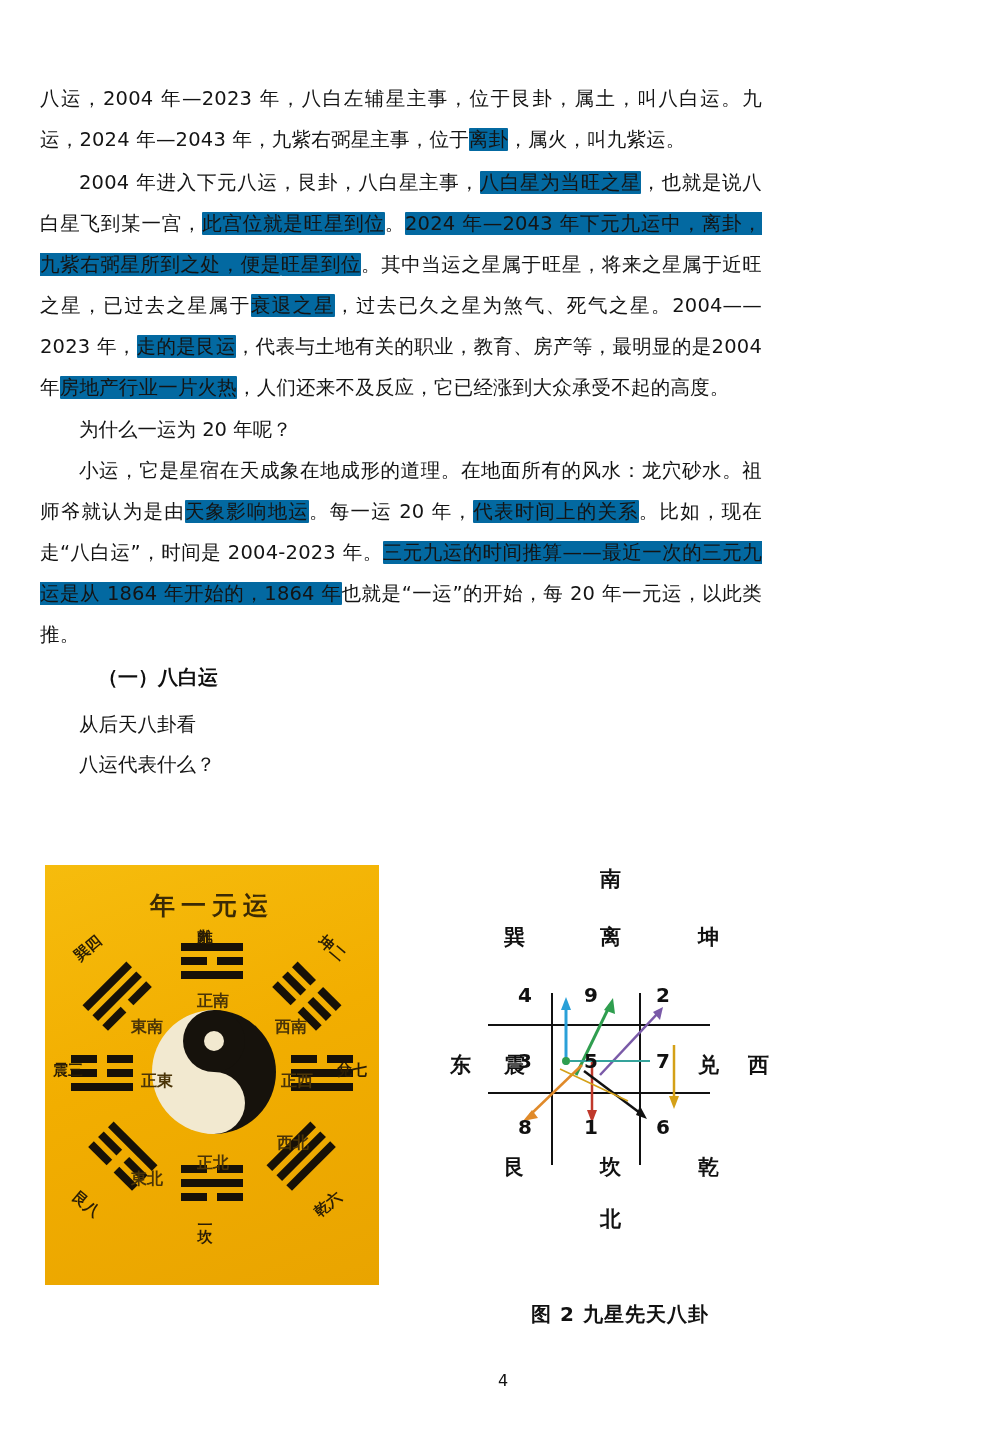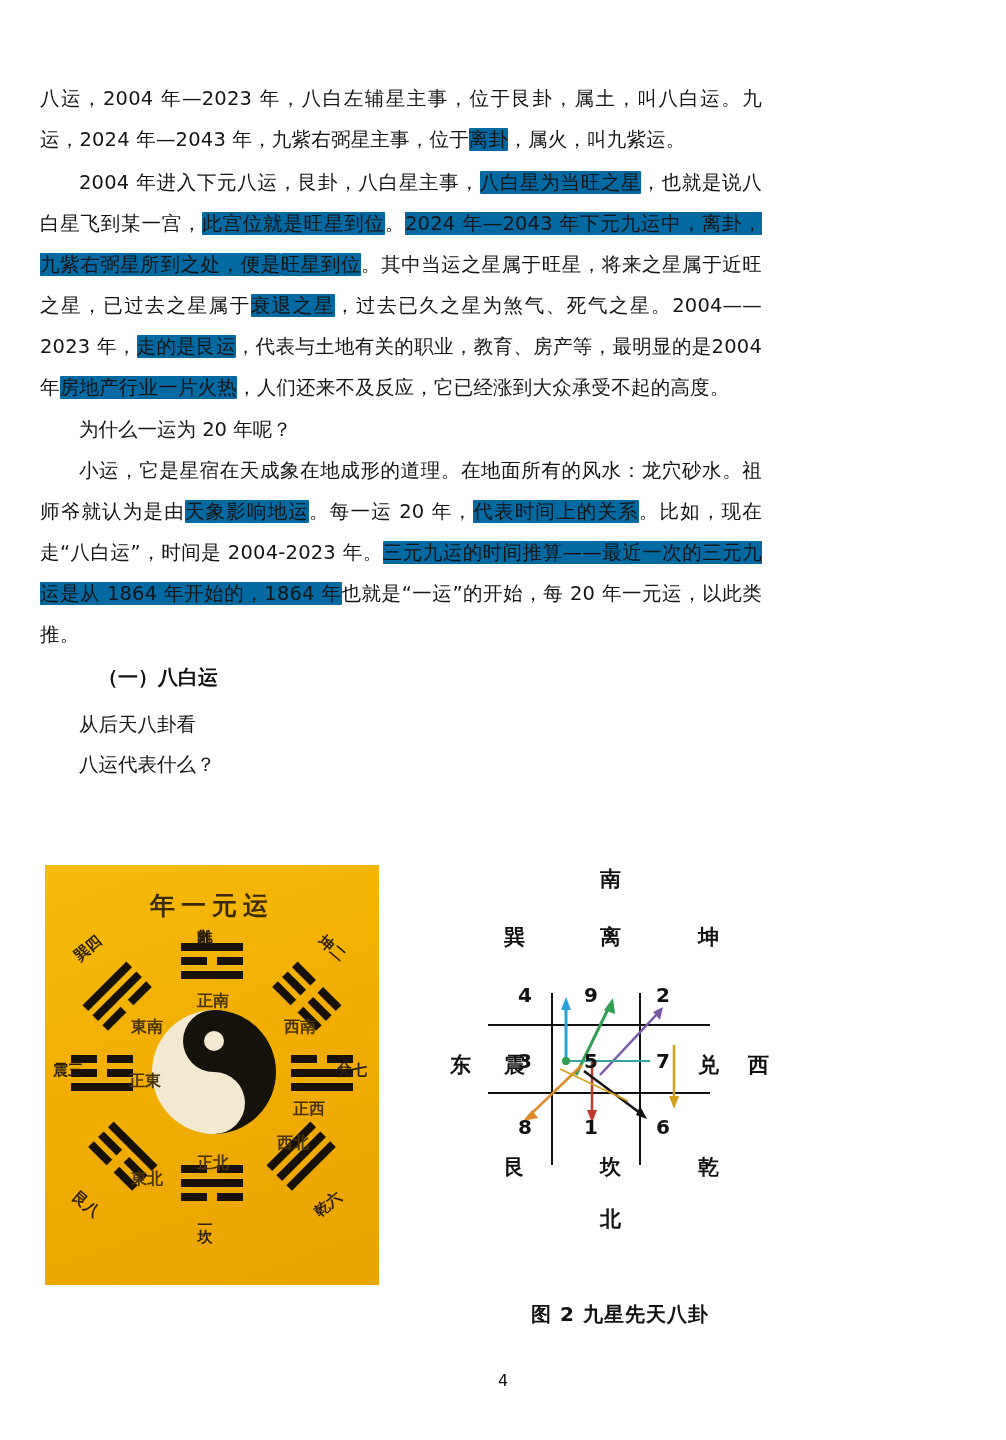--- a/index.html
+++ b/index.html
@@ -286,24 +286,24 @@
         <div class="glabel" style="left:150px; top:352px; writing-mode:vertical-rl;">坎一</div>
         <div class="glabel" style="left:8px; top:196px;">震三</div>
         <div class="glabel" style="left:292px; top:196px;">兌七</div>
         <div class="glabel" style="left:28px; top:74px; transform:rotate(-40deg);">巽四</div>
         <div class="glabel" style="left:272px; top:74px; transform:rotate(40deg);">坤二</div>
         <div class="glabel" style="left:26px; top:330px; transform:rotate(40deg);">艮八</div>
         <div class="glabel" style="left:268px; top:330px; transform:rotate(-40deg);">乾六</div>
 
         <div class="glabel small" style="left:152px; top:126px;">正南</div>
         <div class="glabel small" style="left:152px; top:288px;">正北</div>
-        <div class="glabel small" style="left:84px; top:206px;">正東</div>
-        <div class="glabel small" style="left:248px; top:206px;margin-top:28px;">正西</div>
+        <div class="glabel small" style="left:96px; top:206px;">正東</div>
+        <div class="glabel small" style="left:236px; top:206px;">正西</div>
         <div class="glabel small" style="left:86px; top:152px;">東南</div>
-        <div class="glabel small" style="left:239px; top:152px;">西南</div>
+        <div class="glabel small" style="left:230px; top:152px;">西南</div>
         <div class="glabel small" style="left:86px; top:268px;margin-top:36px;">東北</div>
         <div class="glabel small" style="left:232px; top:268px;">西北</div>
       </div>
     </div>
 
     <div class="fig2-wrap">
       <div class="fig2-stage">
 
         <svg class="gridlines" width="320" height="420">
 

